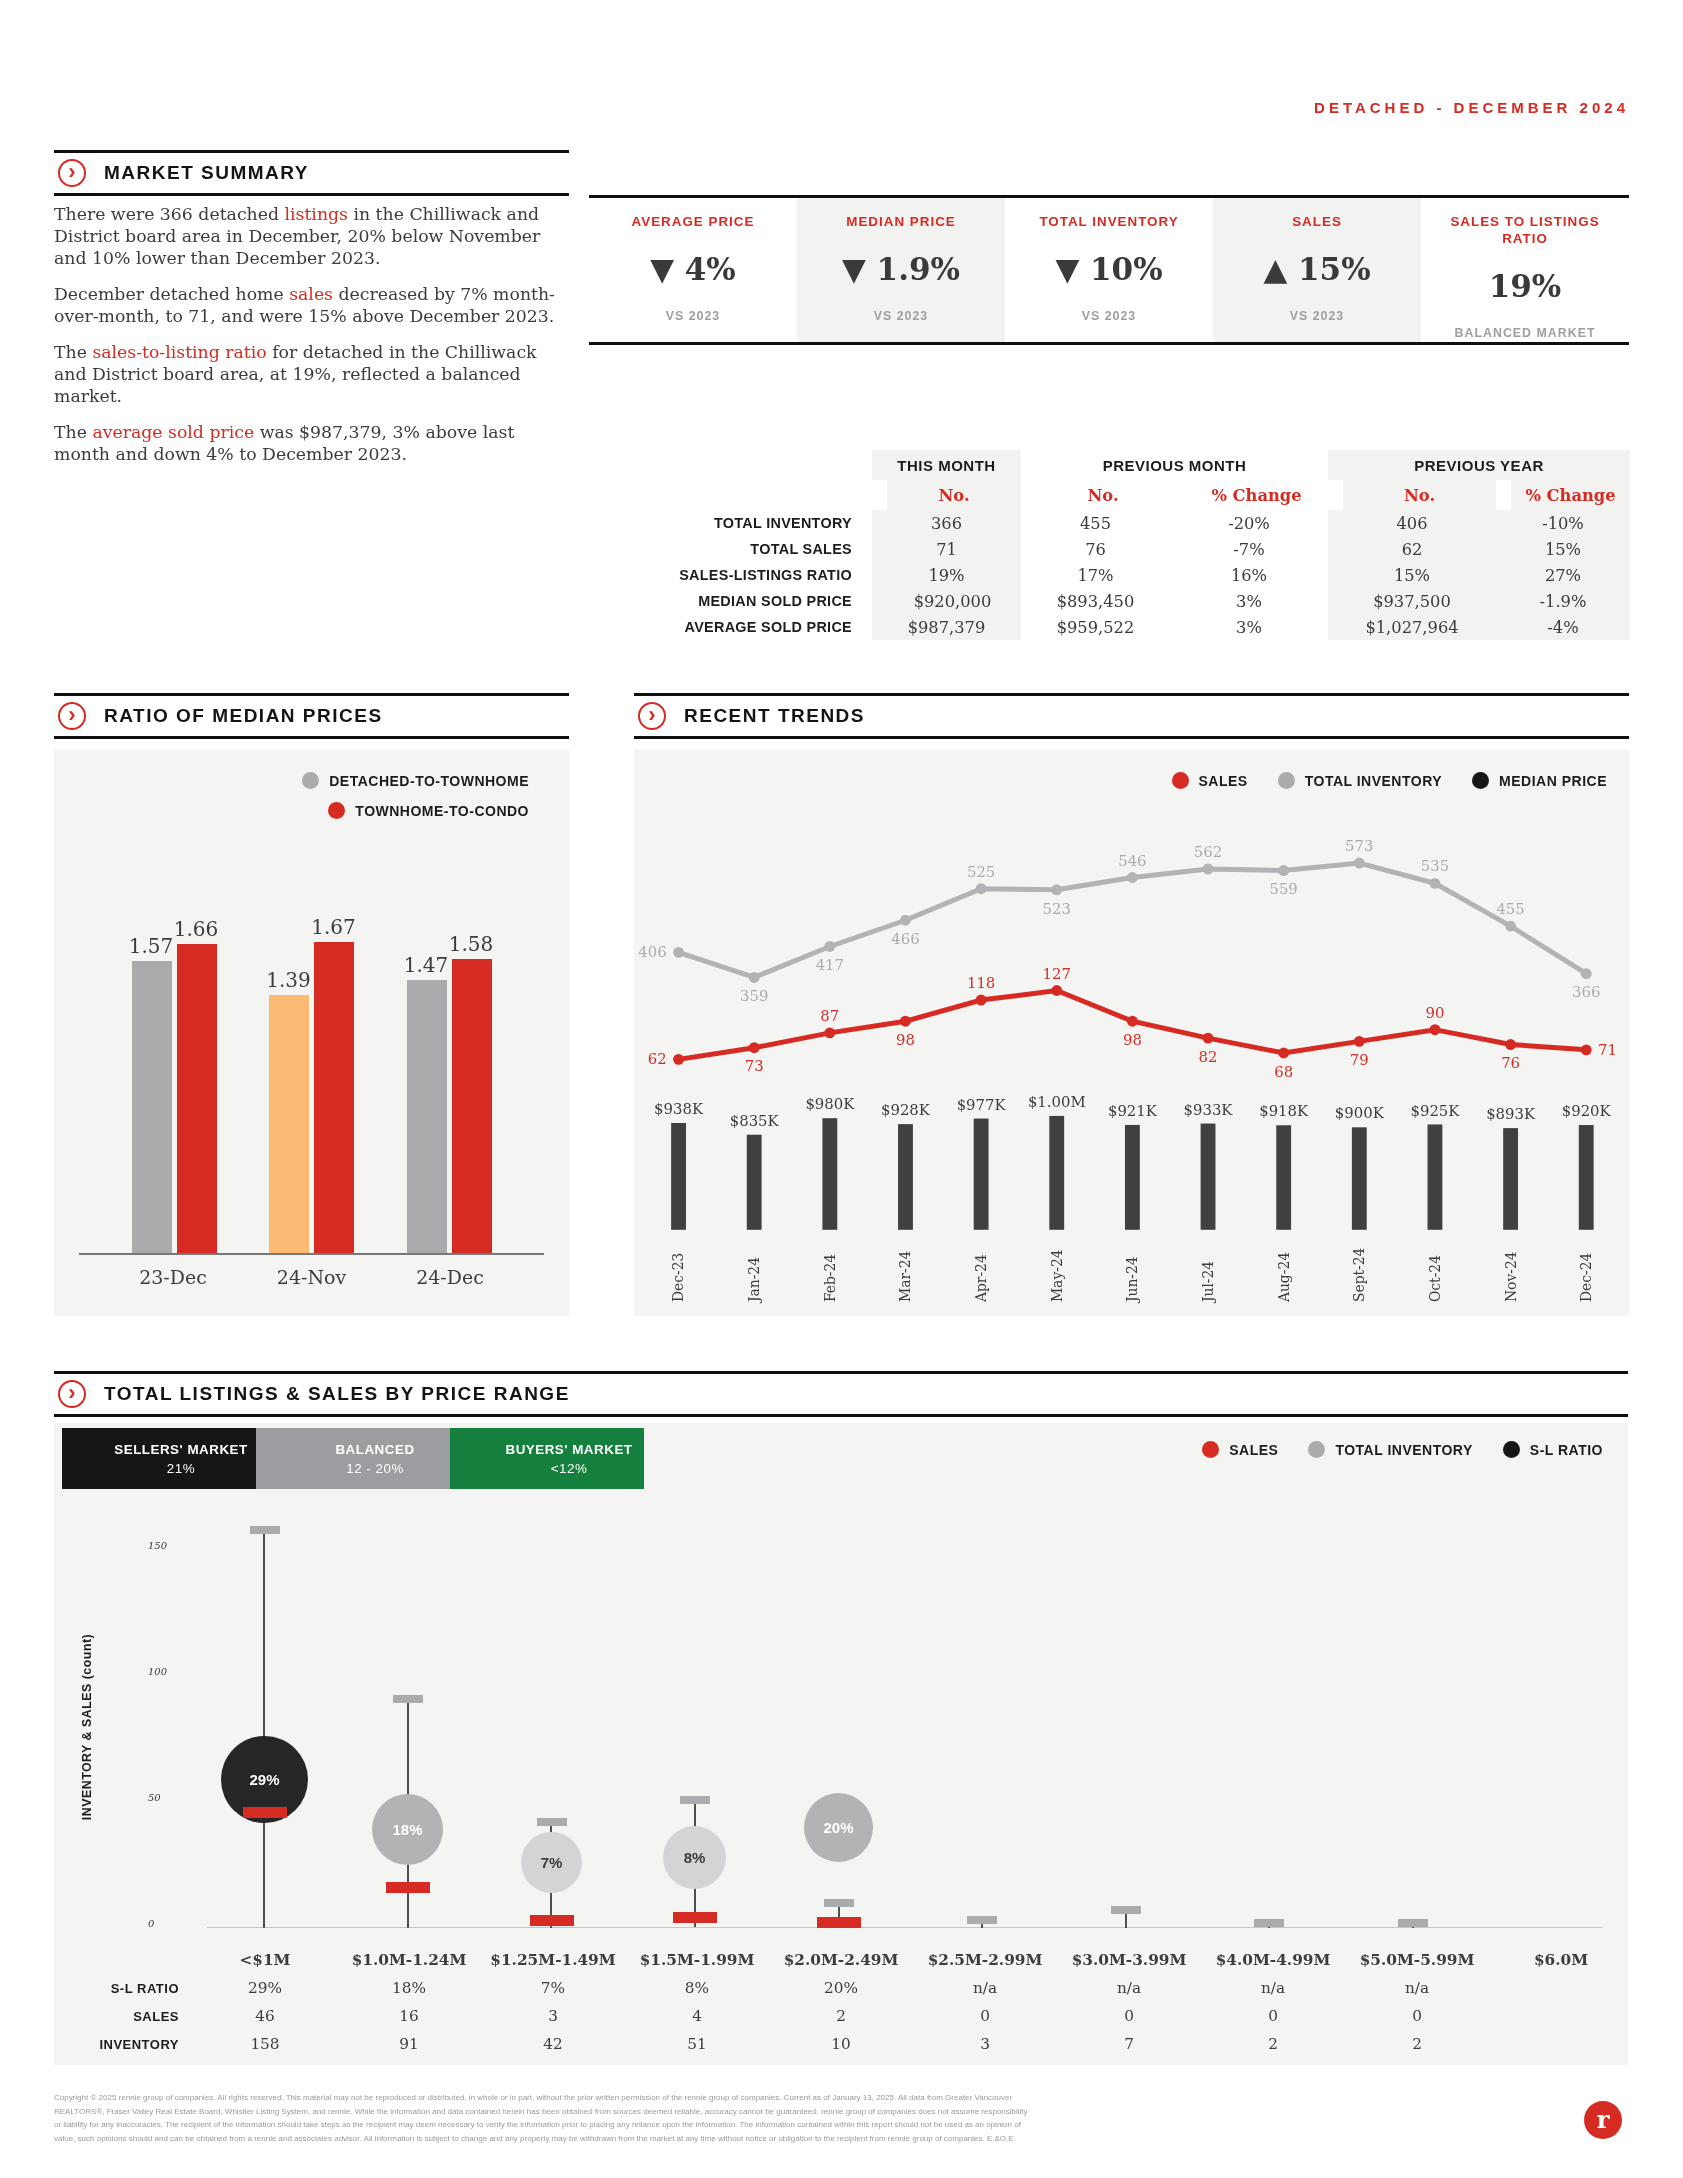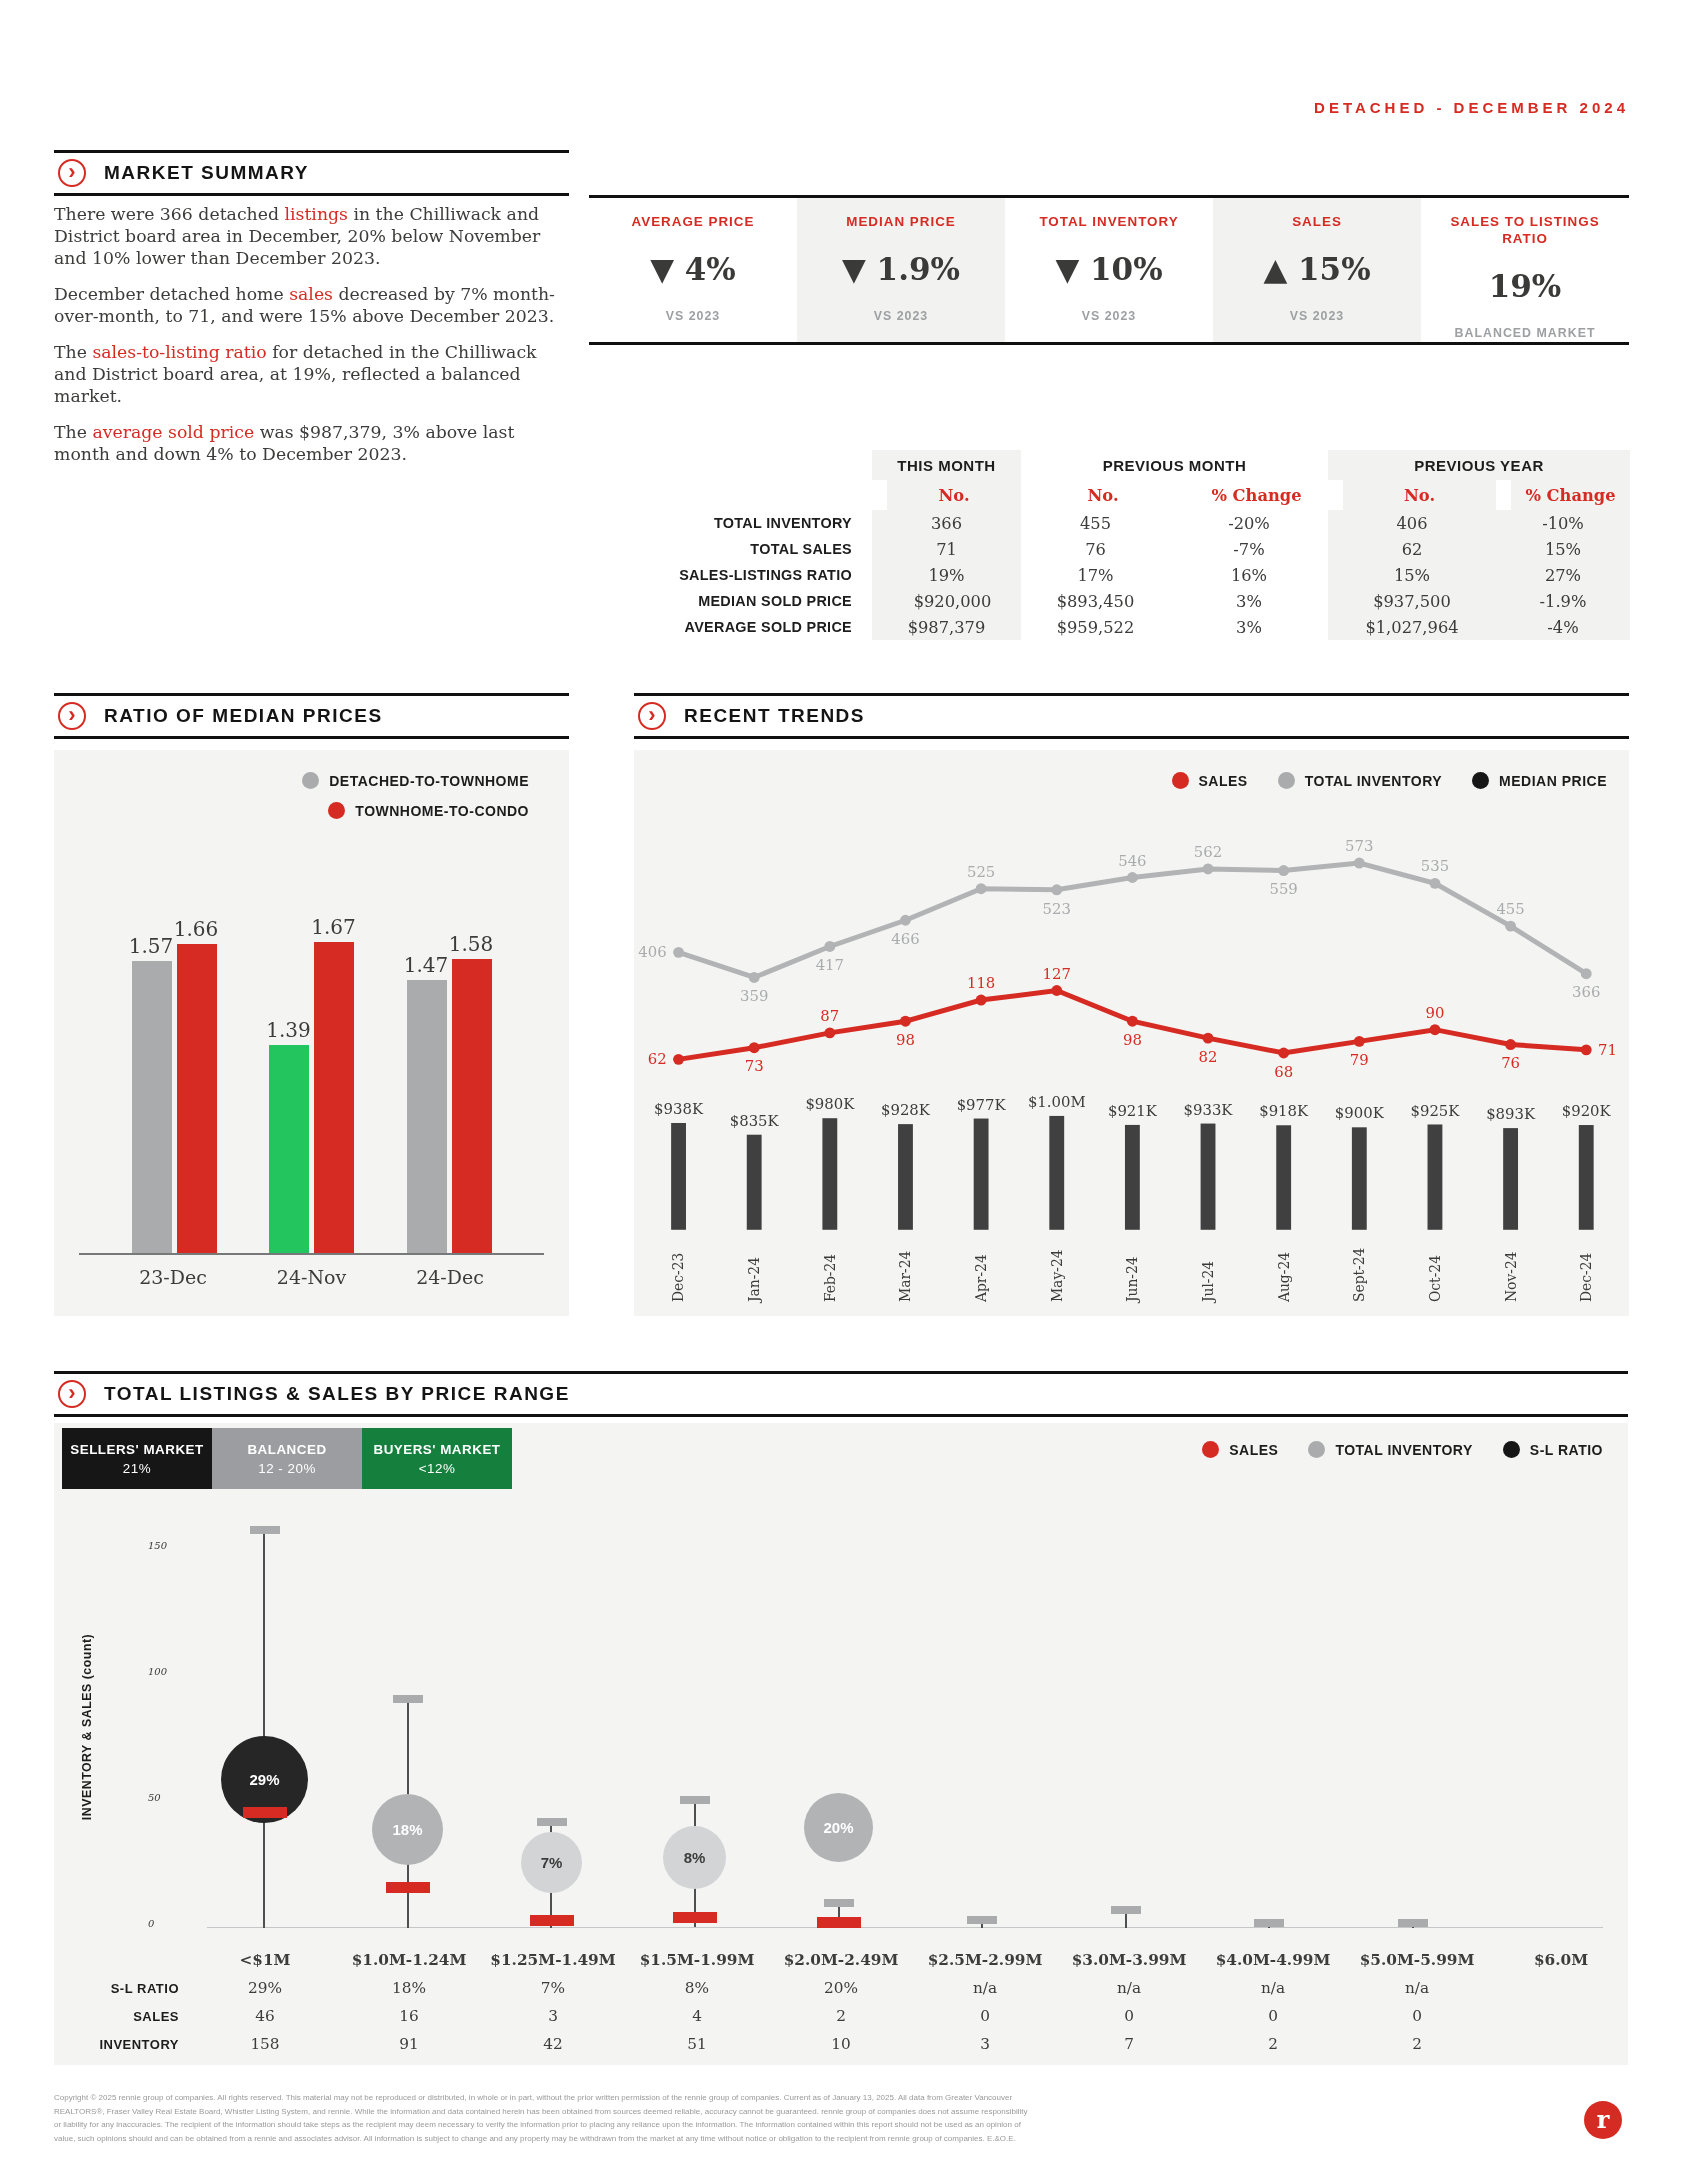--- a/index.html
+++ b/index.html
@@ -67,21 +67,21 @@
   .ratio-xlabels{position:absolute;left:25px;width:465px;top:498px;display:flex;justify-content:space-evenly;}
   .ratio-xlabels div{width:89px;text-align:center;font-family:"DejaVu Serif",serif;font-size:19px;color:#3c3c3b;}
 
   
   .trends-legend{position:absolute;top:22px;right:22px;display:flex;gap:30px;align-items:center;}
   .trends-svg{position:absolute;left:0;top:59px;}
 
   
   .zone-legend{position:absolute;left:8px;top:5px;display:flex;}
   .zone-box{width:150px;height:61px;display:flex;flex-direction:column;align-items:center;
-            justify-content:center;gap:4px;color:#fff;}
+            justify-content:center;gap:4px;color:#fff;padding-left:44px;}
   .zone-lab{font-size:13.4px;font-weight:bold;letter-spacing:0.5px;}
   .zone-rng{font-size:13.4px;letter-spacing:0.5px;}
   .pr-plot{position:absolute;inset:0;}
   .pr-axis{position:absolute;height:1px;background:#c6c7c8;left:153px;width:1396px;}
   .pr-tick{position:absolute;width:45px;text-align:left;font-family:"DejaVu Serif",serif;
            font-size:10px;color:#3c3c3b;left:94px;font-style:italic;}
   .pr-ylab{position:absolute;left:-61px;top:297px;width:188px;text-align:center;
            transform:rotate(-90deg);font-size:12.4px;font-weight:bold;letter-spacing:0.5px;color:#1d1d1d;}
   .stem{position:absolute;width:2px;background:#4d4f50;}
   .invcap{position:absolute;width:30px;height:8px;background:#a9abad;}
@@ -209,21 +209,21 @@
     <div class="ratio-plot" style="top:262px;height:490px;top:auto;bottom:61px;">
         <div class="bar-pair">
           <div class="rbar" style="height: 292px; background: rgb(169, 171, 173);">
             <div class="blab">1.57</div>
           </div>
           <div class="rbar" style="height: 309px; background: rgb(214, 43, 34);">
             <div class="blab">1.66</div>
           </div>
         </div>
         <div class="bar-pair">
-          <div class="rbar" style="height: 208px; background: #22c55e;">
+          <div class="rbar" style="height: 258px; background: #fdba74;">
             <div class="blab">1.39</div>
           </div>
           <div class="rbar" style="height: 311px; background: rgb(214, 43, 34);">
             <div class="blab">1.67</div>
           </div>
         </div>
         <div class="bar-pair">
           <div class="rbar" style="height: 273px; background: rgb(169, 171, 173);">
             <div class="blab">1.47</div>
           </div>

